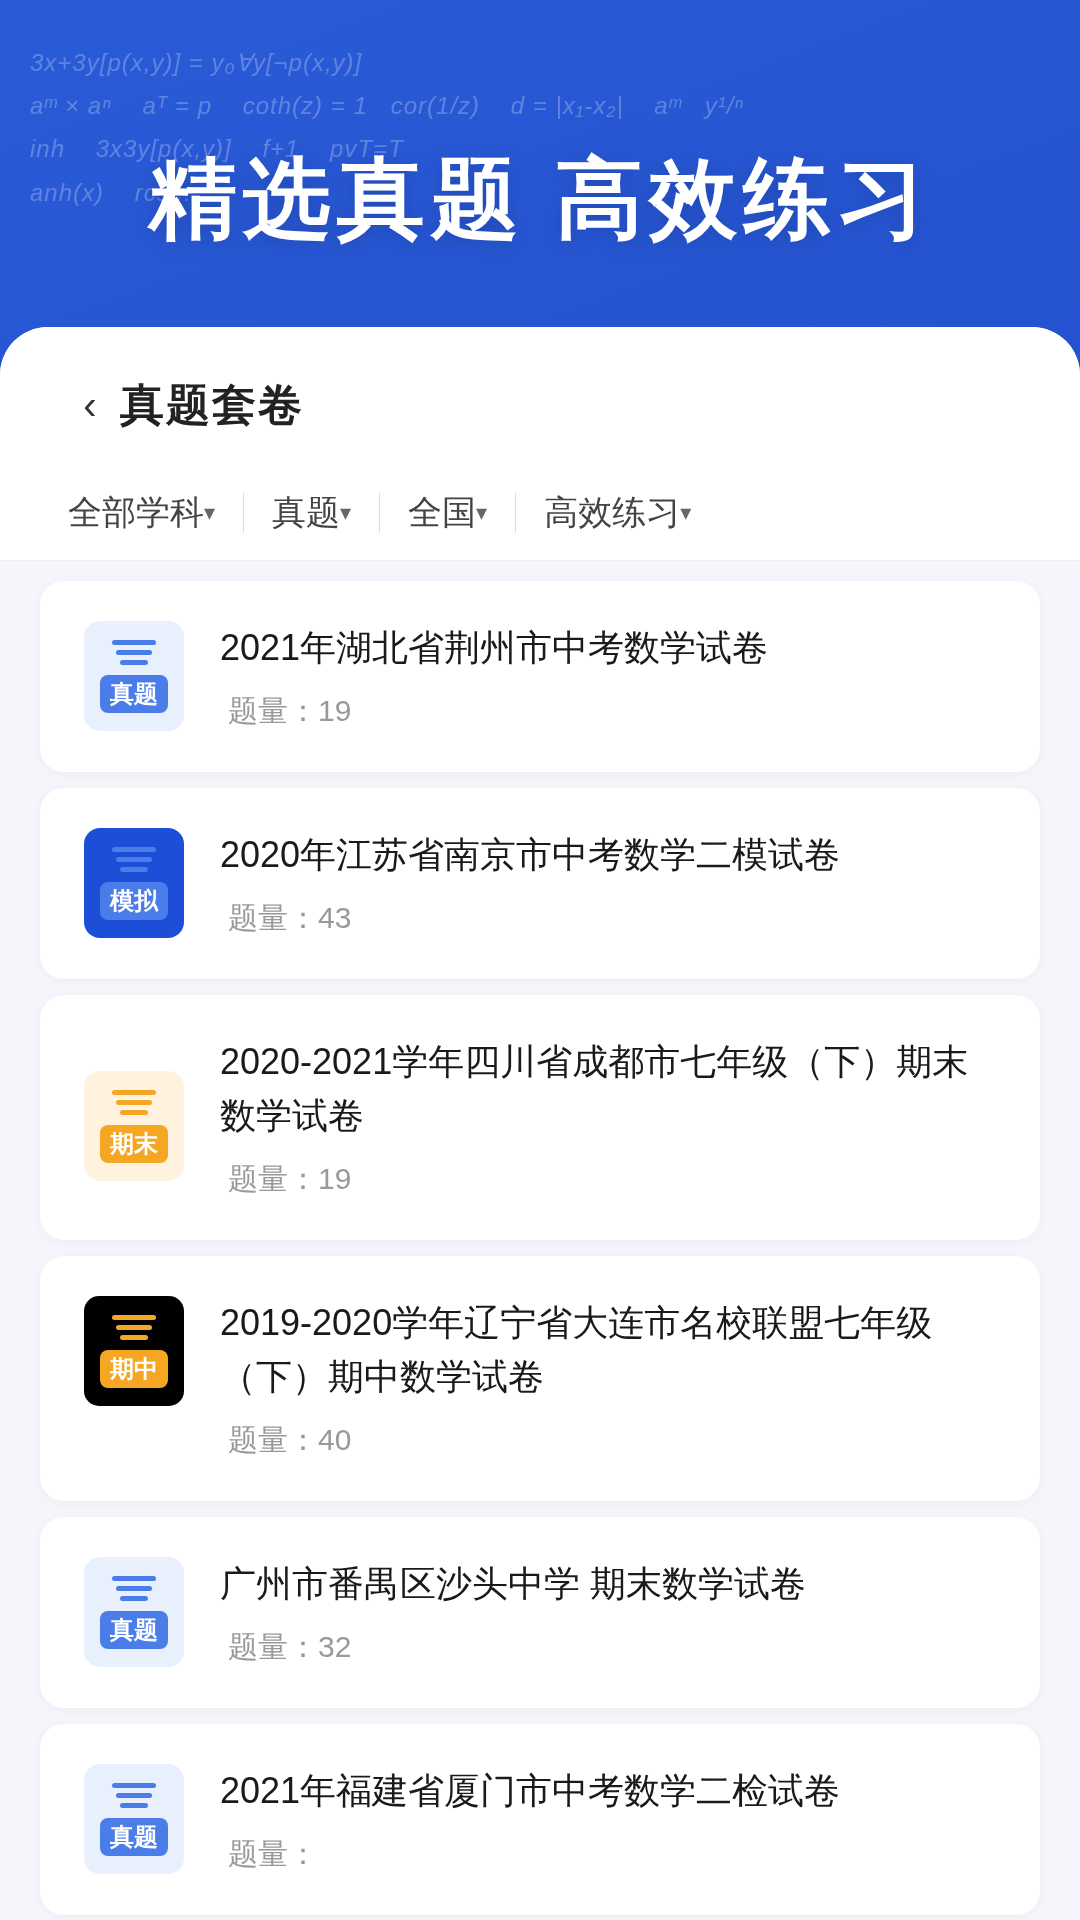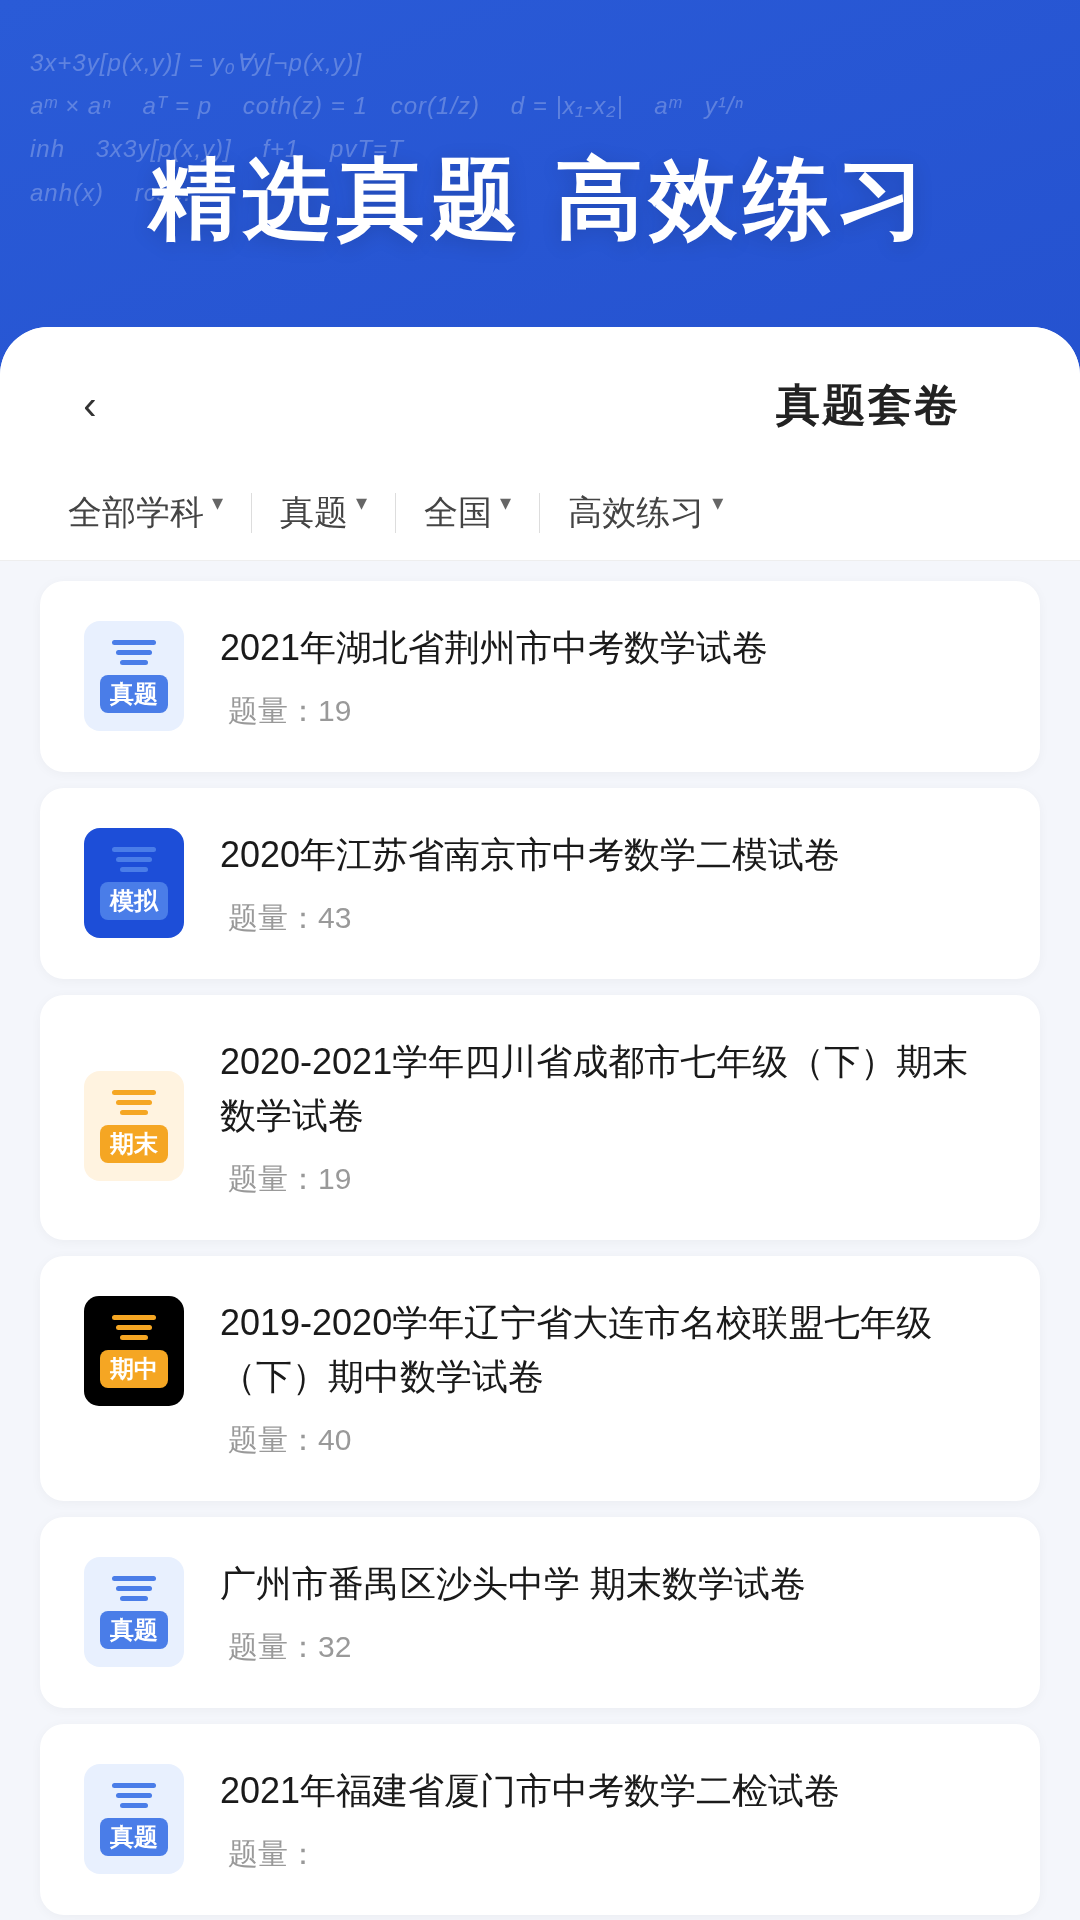--- a/index.html
+++ b/index.html
@@ -85,21 +85,21 @@
       align-items: center;
       justify-content: center;
       cursor: pointer;
       font-size: 40px;
       color: #333;
       font-weight: 300;
     }
 
     .card-title {
       flex: 1;
-      text-align: right;
+      text-align: left;
       font-size: 44px;
       font-weight: 600;
       color: #222;
       letter-spacing: 2px;
     }
 
     .header-spacer {
       width: 60px;
     }
 
@@ -107,22 +107,21 @@
       display: flex;
       align-items: center;
       background: #fff;
       padding: 0 48px;
       height: 96px;
       border-bottom: 1px solid #eee;
     }
 
     .filter-item {
       display: flex;
-      align-items: flex-start;
-      gap: 8px;
+      align-items: center;
       font-size: 34px;
       color: #444;
       cursor: pointer;
       padding: 0 20px;
     }
 
     .filter-arrow {
       font-size: 22px;
       color: #666;
     }

